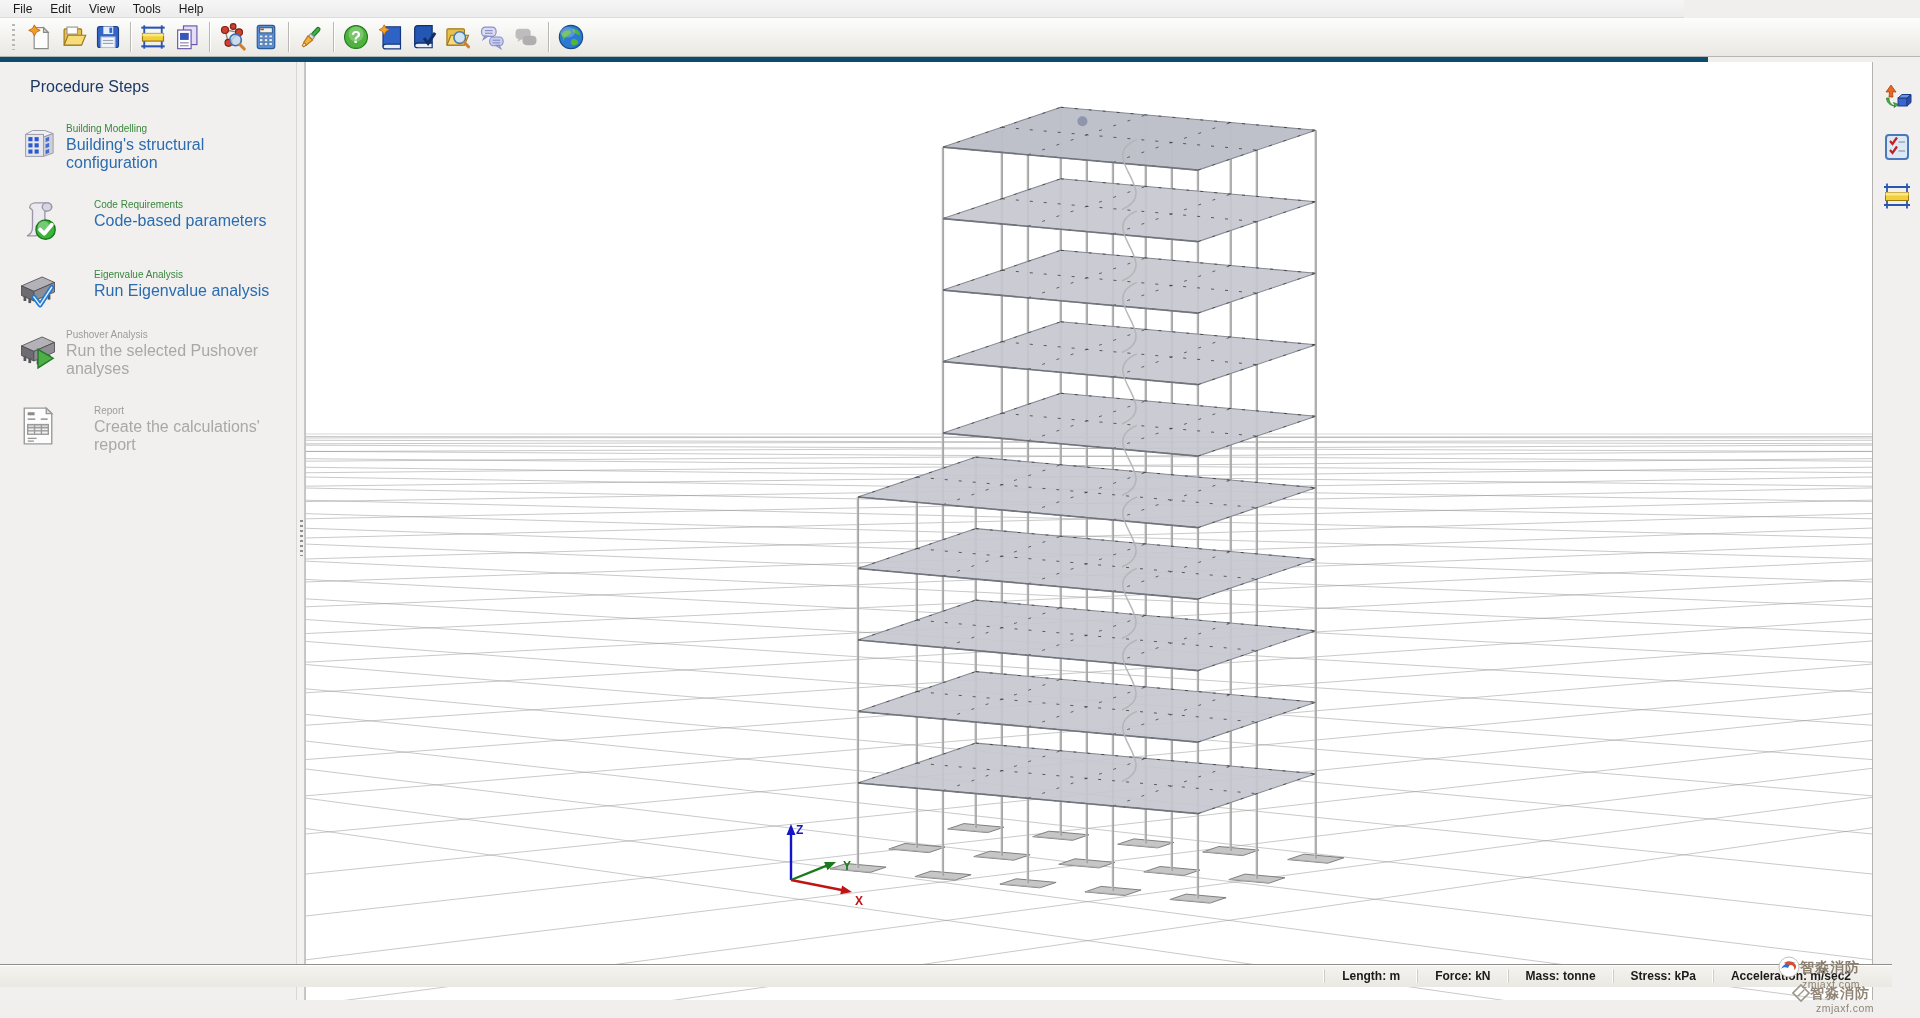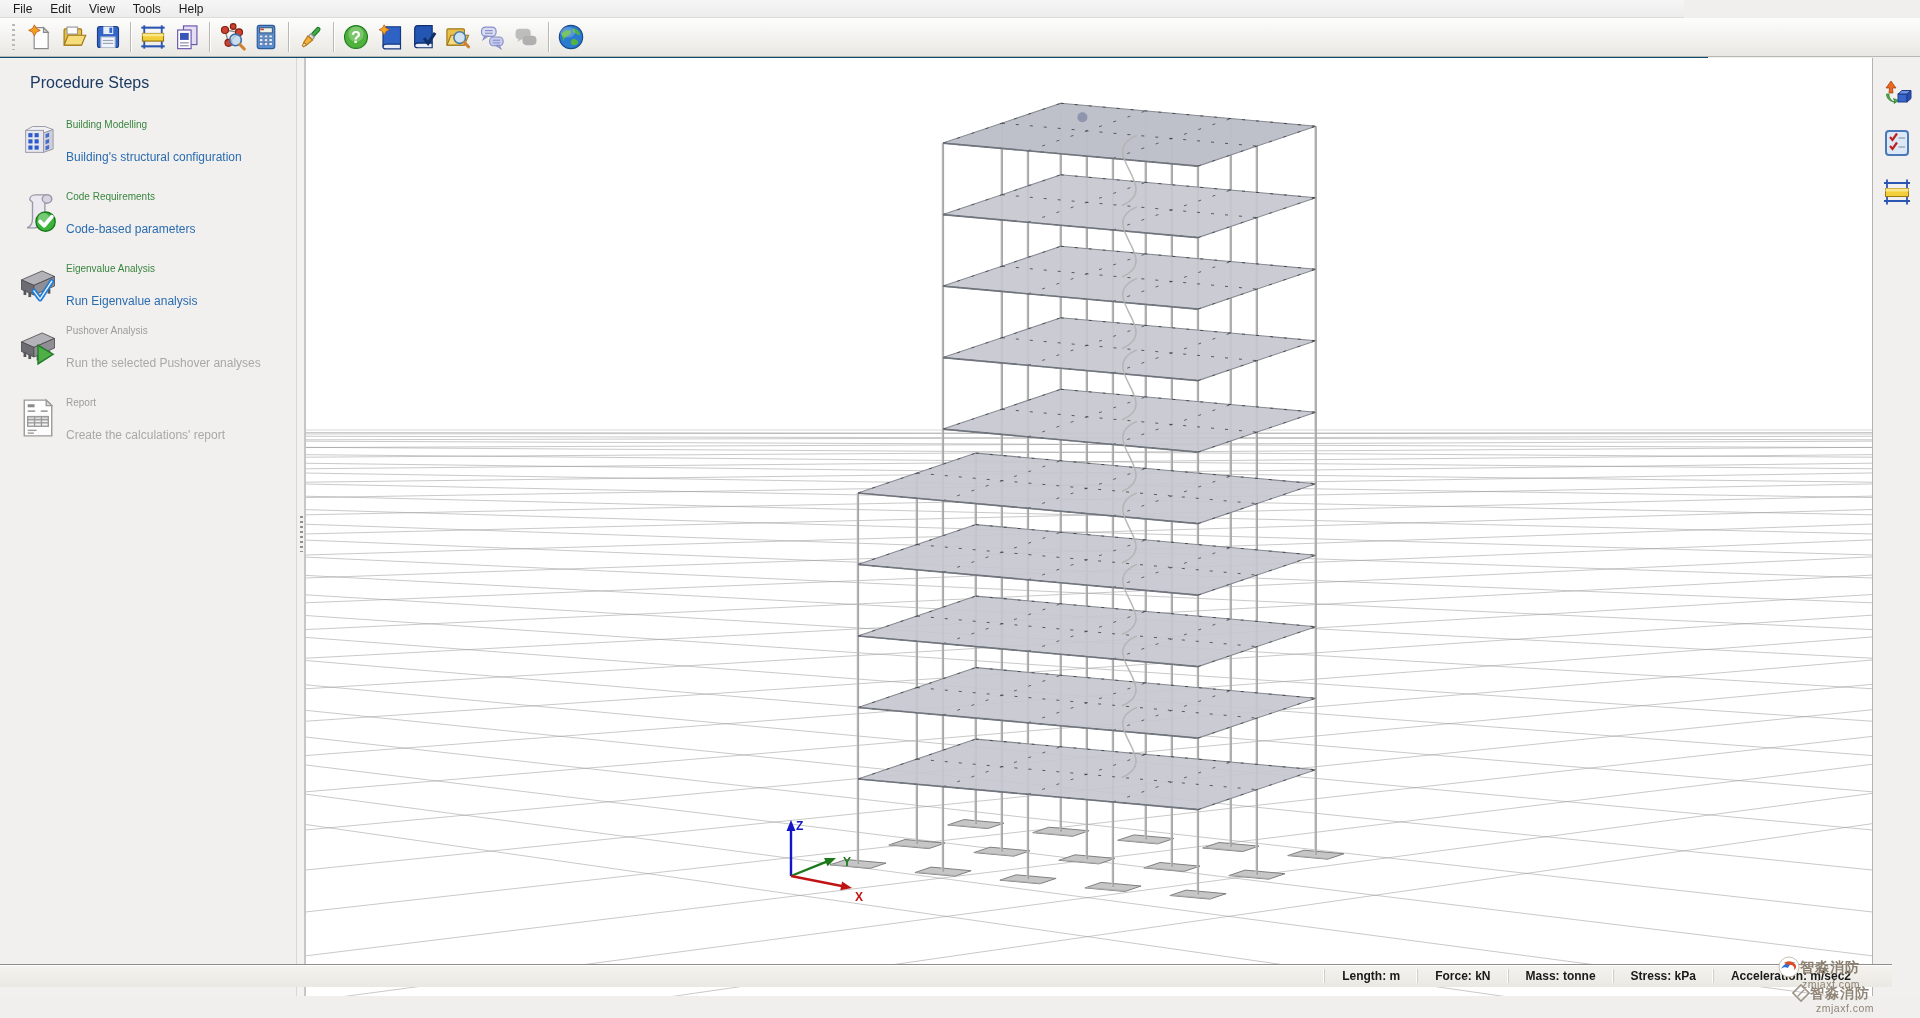--- a/index.html
+++ b/index.html
@@ -18,38 +18,38 @@
     display:flex; align-items:center; padding-left:12px; }
   .tb-grip { width:3px; height:26px; margin-right:8px;
     background:repeating-linear-gradient(#b9b9b9 0 2px, transparent 2px 5px); }
   .tb-btn { width:34px; height:34px; display:flex; align-items:center; justify-content:center;
     border:1px solid transparent; border-radius:3px; }
   .tb-btn svg { width:28px; height:28px; }
   .tb-sep { width:1px; height:30px; background:#b9b8b4; margin:0 5px; box-shadow:1px 0 0 #ffffff; }
   .tb-btn.disabled { opacity:.9; }
 
   
-  .main { position:absolute; left:0; top:57px; width:1708px; height:938px; border-top:1px solid #0c4a6e; }
+  .main { position:absolute; left:0; top:57px; width:1708px; height:938px; border-top:5px solid #0c4a6e; }
 
   
   .sidebar { position:absolute; left:0; top:0; width:296px; height:938px;
     background:#f1f0ee; overflow:hidden; }
   .sidebar-title { margin:16px 0 4px 30px; font-size:16px; color:#1c3a63; }
   .steps { margin-top:18px; }
   .step { display:flex; align-items:flex-start; padding:8px 6px 8px 10px; cursor:pointer; }
   .step-icon { width:56px; min-width:56px; display:flex; justify-content:center; }
   .step-icon svg { width:44px; height:44px; }
   .step-text { padding-top:1px; }
   .step-title { font-size:10px; }
-  .step-sub { font-size:12px; margin-top:20px; }
+  .step-sub { font-size:16px; margin-top:2px; }
   .step.active .step-title { color:#39863f; }
   .step.active .step-sub { color:#2a6cb0; }
   .step.disabled .step-title { color:#9c9c9c; }
   .step.disabled .step-sub { color:#a8a8a8; }
-  .step.gap { margin-top:10px; }
+  .step.gap { margin-top:10px;gap:28px; }
 
   
   .splitter { position:absolute; left:296px; top:0; width:9px; height:938px;
     background:#f3f2f0; border-left:1px solid #d8d7d4; border-right:1px solid #c9c8c5; cursor:col-resize; }
   .splitter .dots { position:absolute; left:3px; top:458px; width:3px; height:36px;
     background:repeating-linear-gradient(#8f8f8f 0 2px, transparent 2px 5px); }
 
   
   .viewport { position:absolute; left:305px; top:0; width:1567px; height:938px;
     background:#ffffff; border-left:1px solid #c5c4c1; }

